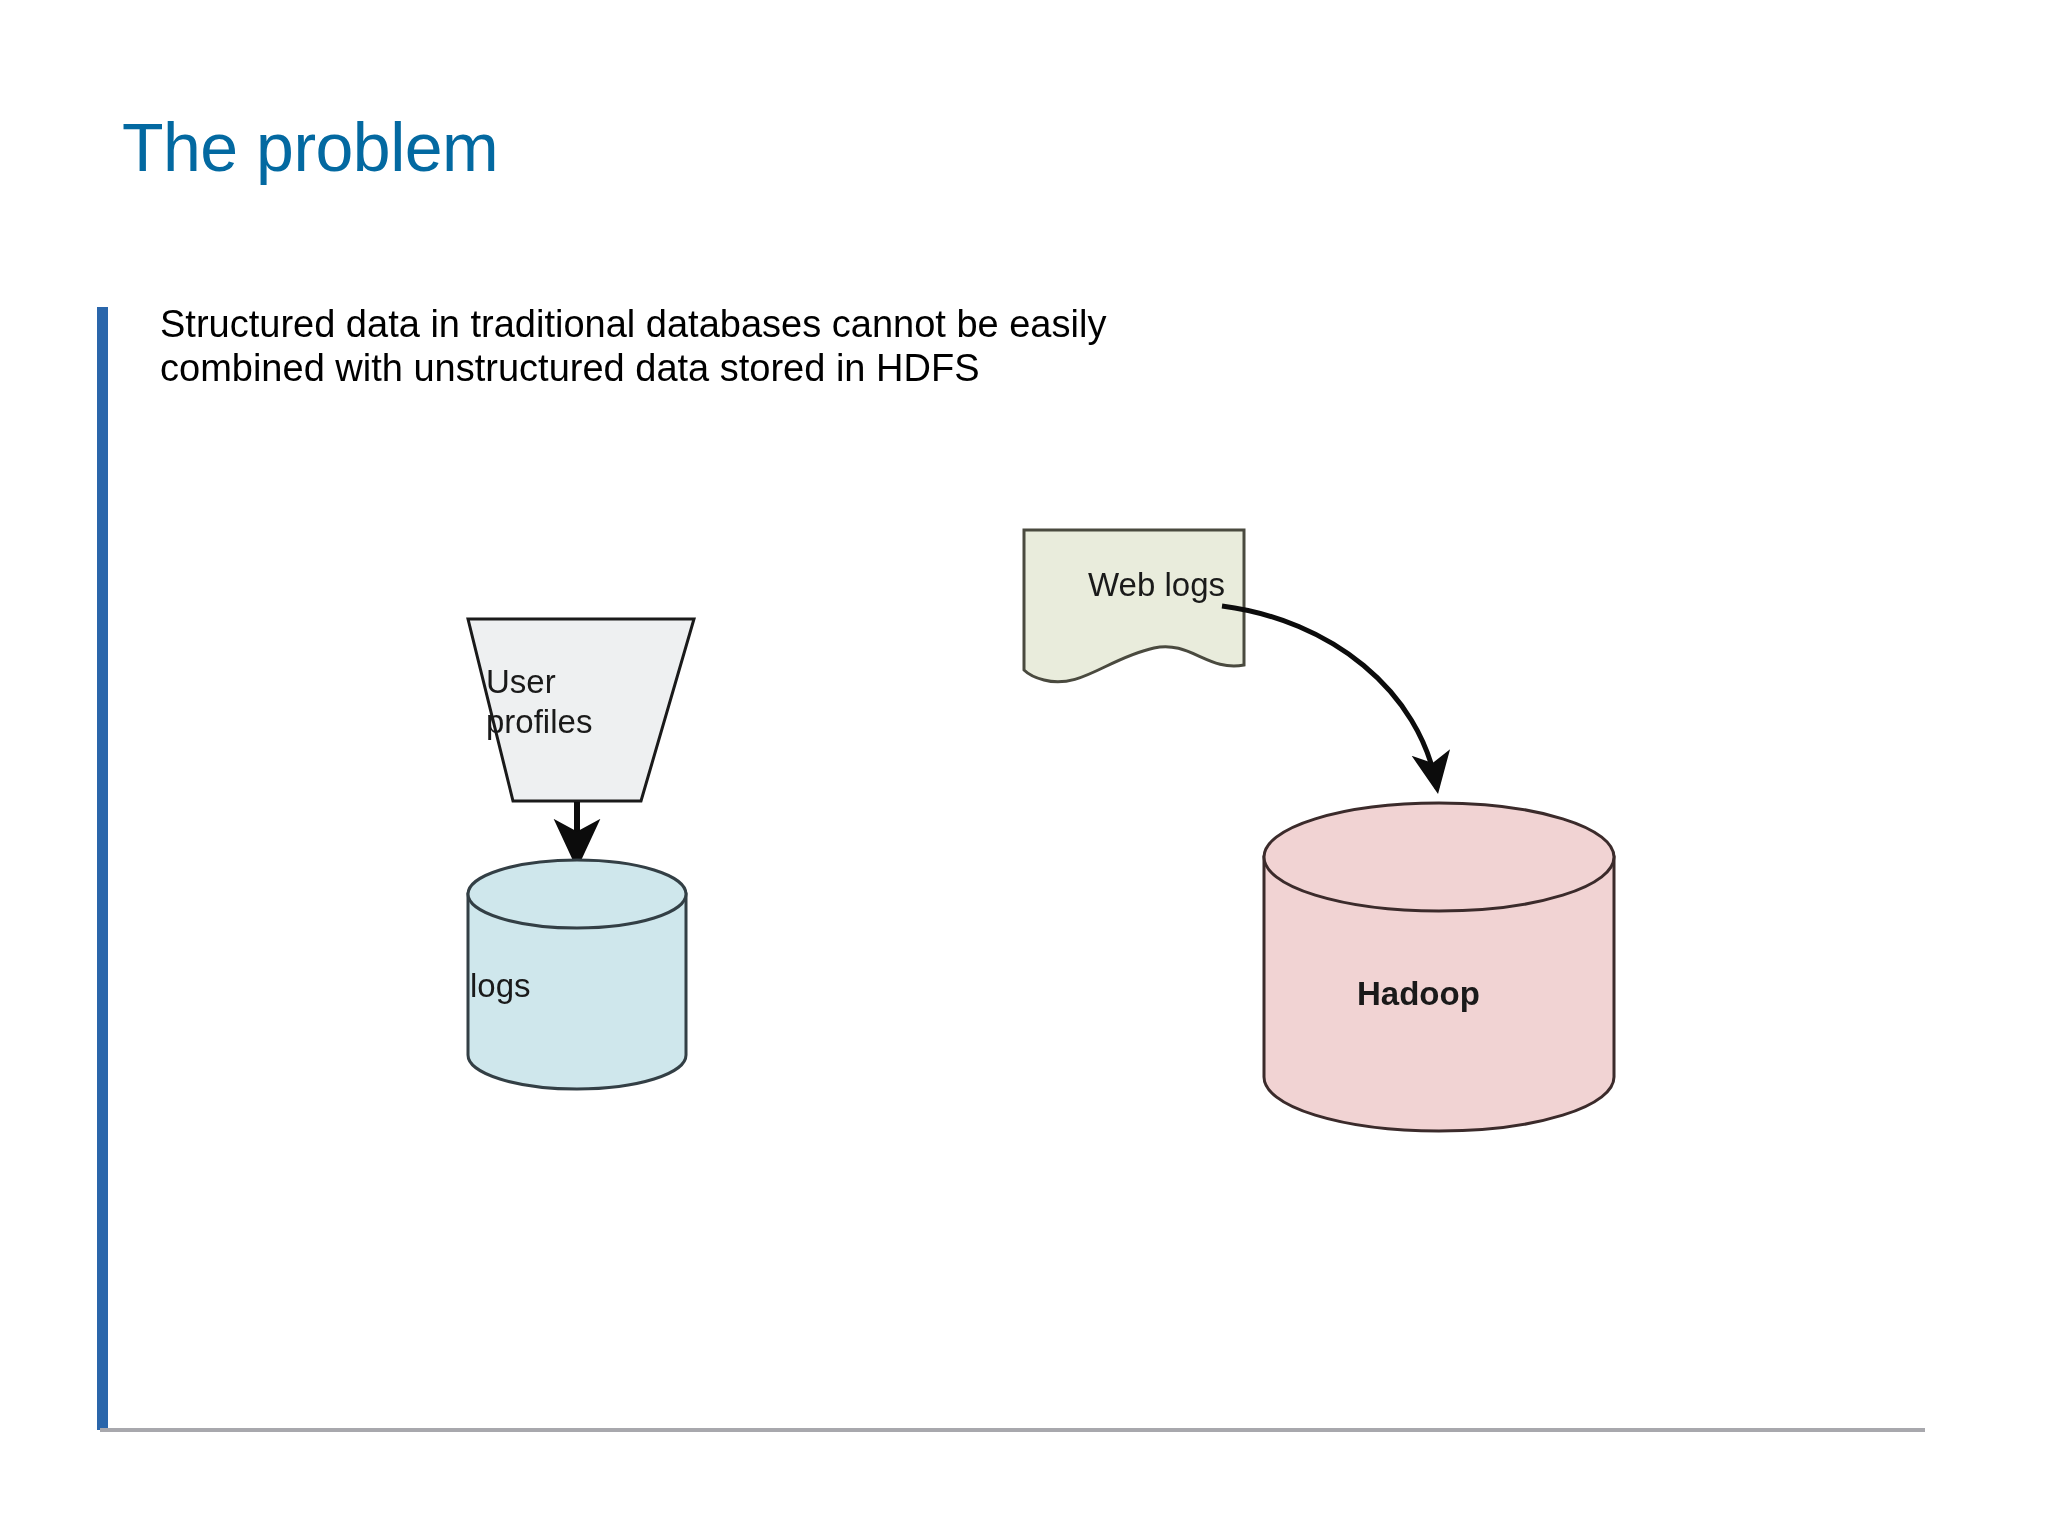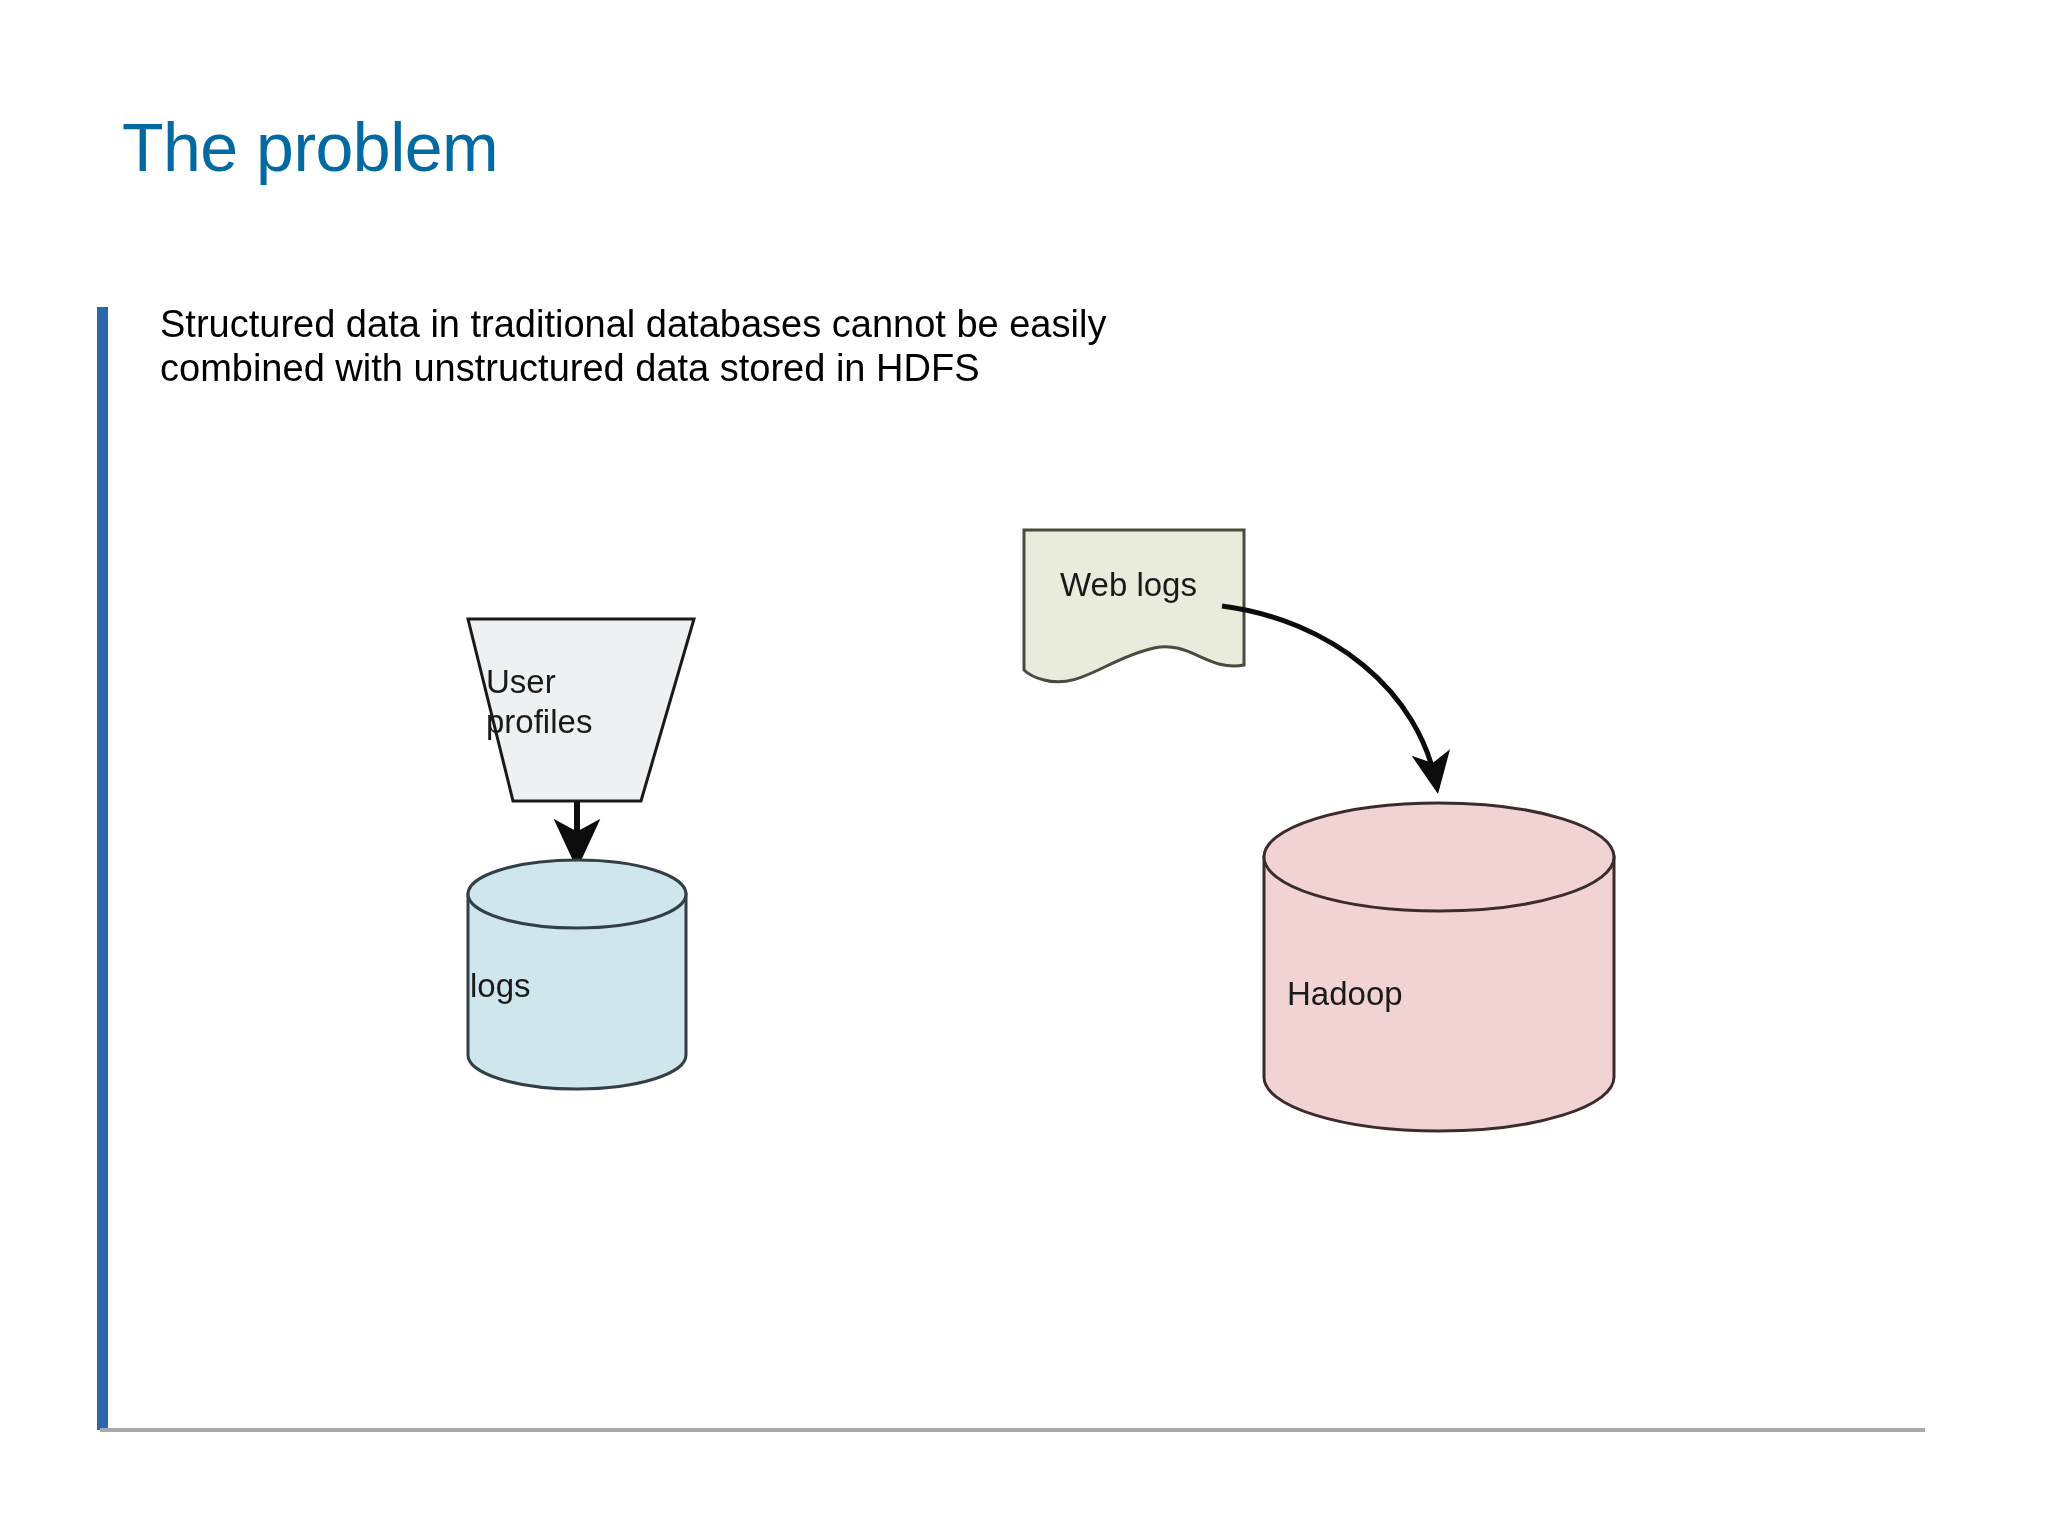--- a/index.html
+++ b/index.html
@@ -96,27 +96,27 @@
   }
   #label-mysql {
     left: 470px;
     top: 966px;
     width: 210px;
   }
   #label-weblogs {
     left: 1035px;
     top: 565px;
     width: 190px;
-    text-align: left;
-    margin-left: 25px;
+    text-align: right;
   }
   #label-hadoop {
-    left: 1287px;
+    left: 1357px;
     top: 974px;
     width: 300px;
+    font-weight: bold;
   }
 
   
   #bridge-question {
     position: absolute;
     left: 646px;
     top: 1151px;
     font-size: 62px;
     font-style: italic;
     font-weight: 400;

